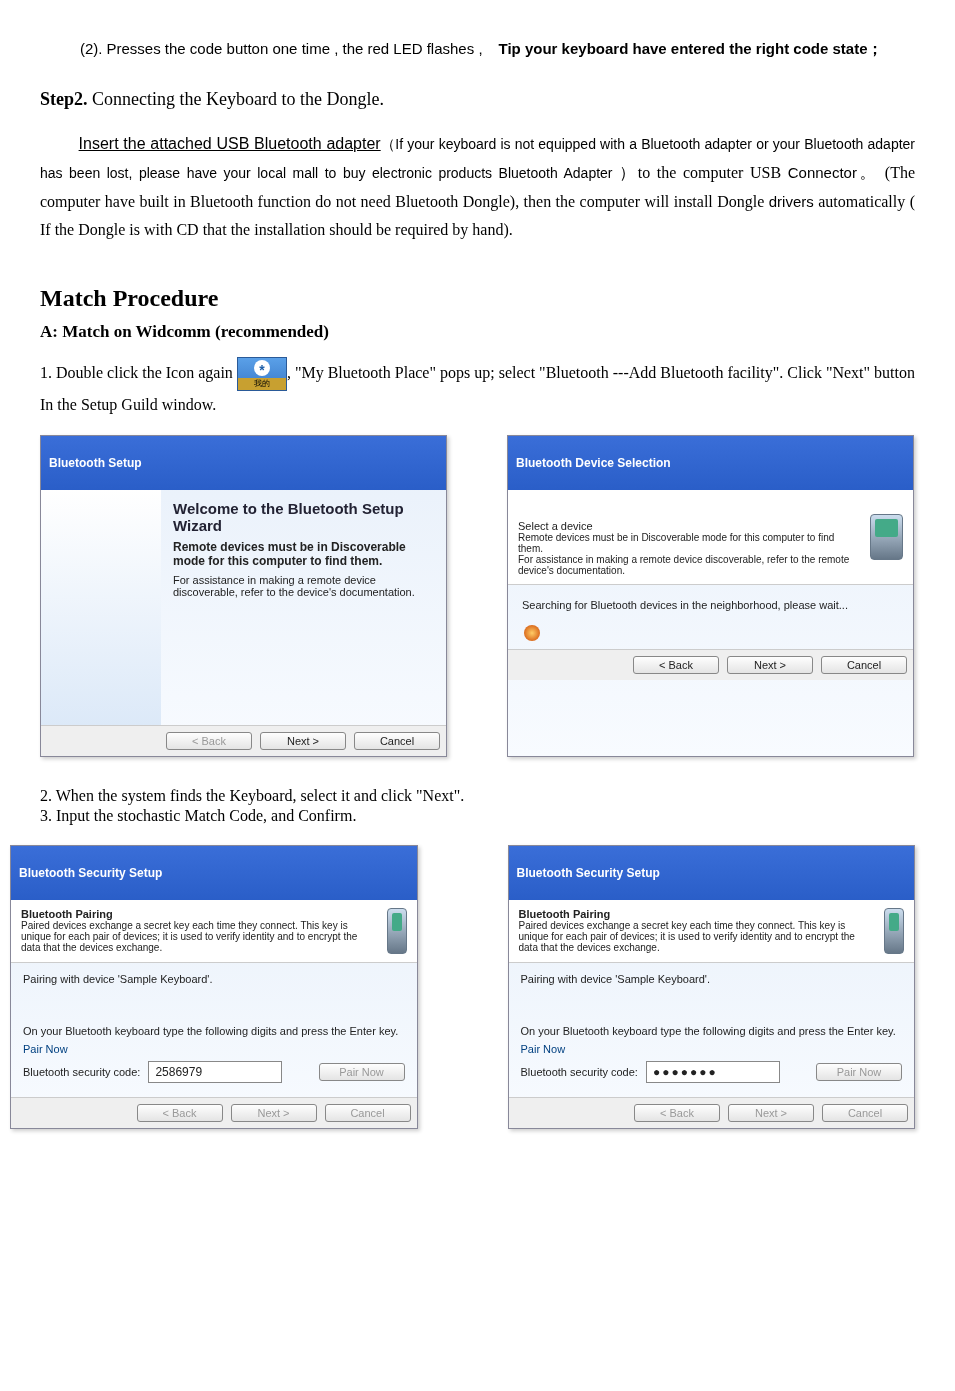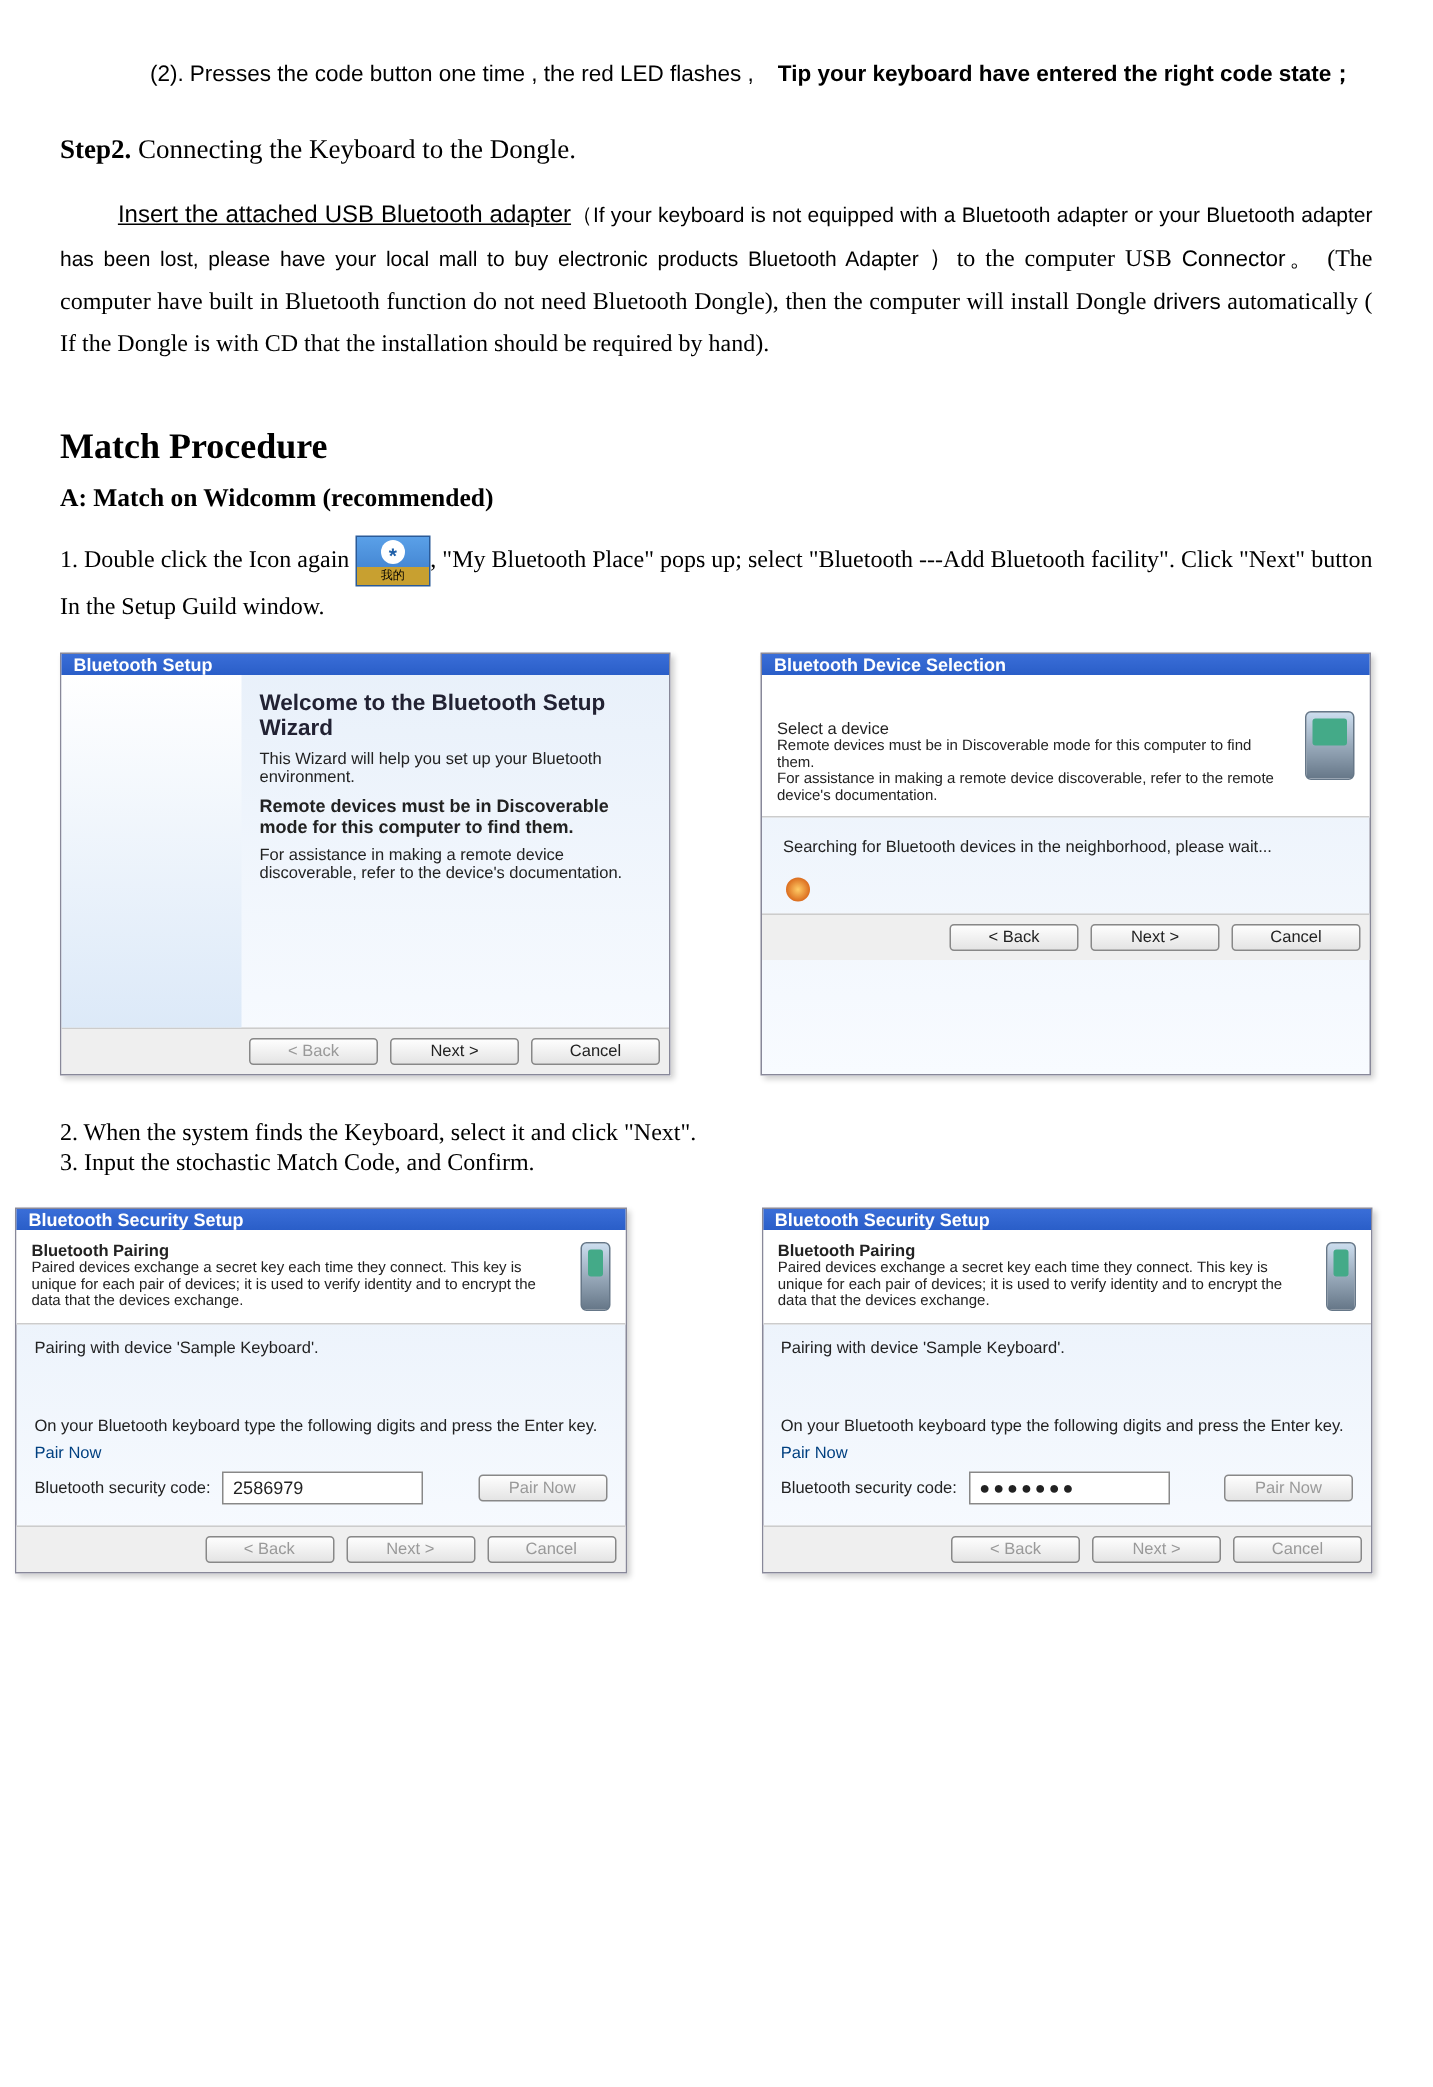--- a/index.html
+++ b/index.html
@@ -3,21 +3,21 @@
 <meta charset="utf-8">
 <style>
   body {
     font-family: "Times New Roman", serif;
     font-size: 16px;
     color: #000;
     margin: 0;
     padding: 40px 40px 0 40px;
     width: 875px;
   }
-  .indent-block { margin-left: 60px; }
+  .indent-block { margin-left: 40px; }
   .step-heading { font-size: 18px; margin: 30px 0 20px 0; }
   .step-heading .bold { font-weight: bold; }
   .justified { text-align: justify; }
   .underline { text-decoration: underline; }
   .sans { font-family: Arial, sans-serif; font-size: 15px; }
   .sans-small { font-family: Arial, sans-serif; font-size: 14px; }
   .h2 { font-size: 24px; font-weight: bold; margin: 40px 0 10px 0; }
   .h3 { font-size: 17px; font-weight: bold; margin: 10px 0 15px 0; }
   .bt-icon {
     display: inline-block;
@@ -56,21 +56,21 @@
     background: linear-gradient(#e8f0fa, #f8fbff);
     border: 1px solid #889;
     box-shadow: 2px 2px 4px rgba(0,0,0,0.2);
     font-family: Tahoma, Arial, sans-serif;
     font-size: 11px;
     color: #222;
   }
   .titlebar {
     background: linear-gradient(#3a6ed8, #2a5ec8);
     color: #fff;
-    padding: 0 8px;
+    padding: 20px 8px;
     font-weight: bold;
     font-size: 12px;
   }
   .header-band {
     background: #fff;
     padding: 8px 10px;
     border-bottom: 1px solid #ccc;
     display: flex;
     align-items: center;
   }
@@ -177,21 +177,20 @@
 </div>
 
 <div class="shot-row">
 
   <div class="shot">
     <div class="titlebar">Bluetooth Setup</div>
     <div style="display:flex;">
       <div style="width:120px;background:linear-gradient(#fff,#dce9f8);min-height:235px;"></div>
       <div class="body-area" style="flex:1;">
         <div class="big">Welcome to the Bluetooth Setup Wizard</div>
-        <div style="margin:6px 0;">This Wizard will help you set up your Bluetooth environment.</div>
         <div class="boldline">Remote devices must be in Discoverable mode for this computer to find them.</div>
         <div>For assistance in making a remote device discoverable, refer to the device's documentation.</div>
       </div>
     </div>
     <div class="footer-bar">
       <div class="btn disabled">&lt; Back</div>
       <div class="btn">Next &gt;</div>
       <div class="btn">Cancel</div>
     </div>
   </div>

